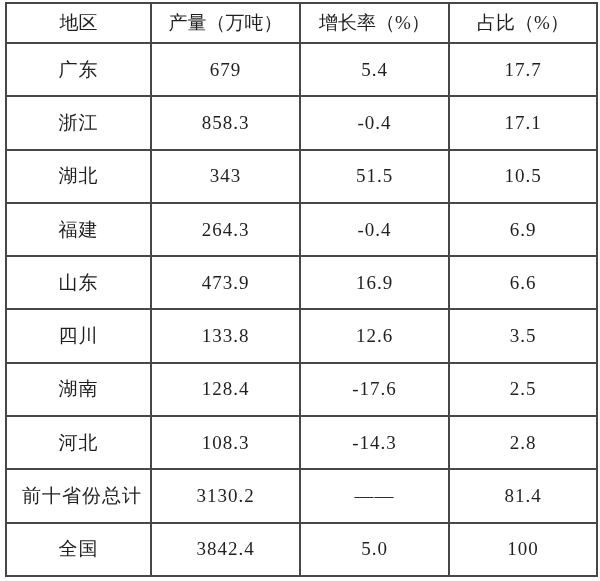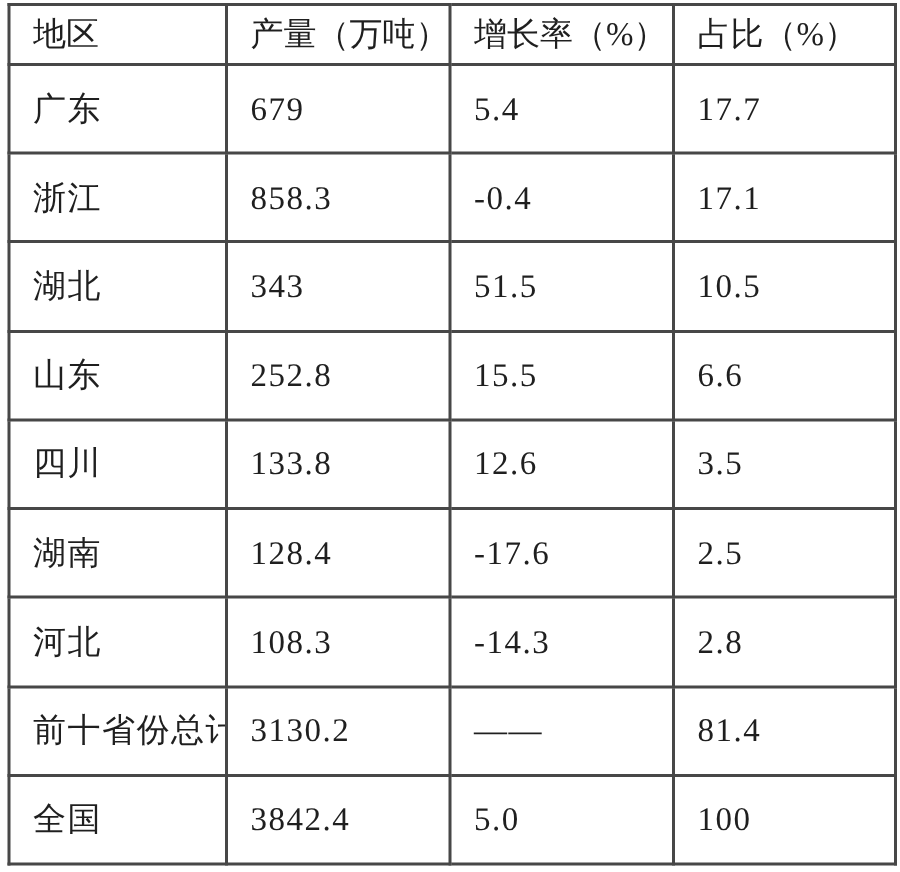--- a/index.html
+++ b/index.html
@@ -22,23 +22,23 @@
   table.data-table {
     width: 591px;
     height: 575px;
     border-collapse: collapse;
     table-layout: fixed;
     background: #ffffff;
   }
   table.data-table th,
   table.data-table td {
     border: 2px solid #474747;
-    text-align: left;
+    text-align: center;
     vertical-align: middle;
-    font-size: 22px;
+    font-size: 19px;
     font-weight: normal;
     padding: 0 15px;
     overflow: hidden;
     white-space: nowrap;
   }
   table.data-table thead tr {
     height: 40px;
   }
   td.num {
     letter-spacing: 1px;
@@ -81,23 +81,29 @@
         <td class="num">-0.4</td>
         <td class="num">17.1</td>
       </tr>
       <tr>
         <td class="region">湖北</td>
         <td class="num">343</td>
         <td class="num">51.5</td>
         <td class="num">10.5</td>
       </tr>
       <tr>
+        <td class="region">福建</td>
+        <td class="num">264.3</td>
+        <td class="num">-0.4</td>
+        <td class="num">6.9</td>
+      </tr>
+      <tr>
         <td class="region">山东</td>
-        <td class="num">252.8</td>
-        <td class="num">15.5</td>
+        <td class="num">473.9</td>
+        <td class="num">16.9</td>
         <td class="num">6.6</td>
       </tr>
       <tr>
         <td class="region">四川</td>
         <td class="num">133.8</td>
         <td class="num">12.6</td>
         <td class="num">3.5</td>
       </tr>
       <tr>
         <td class="region">湖南</td>

